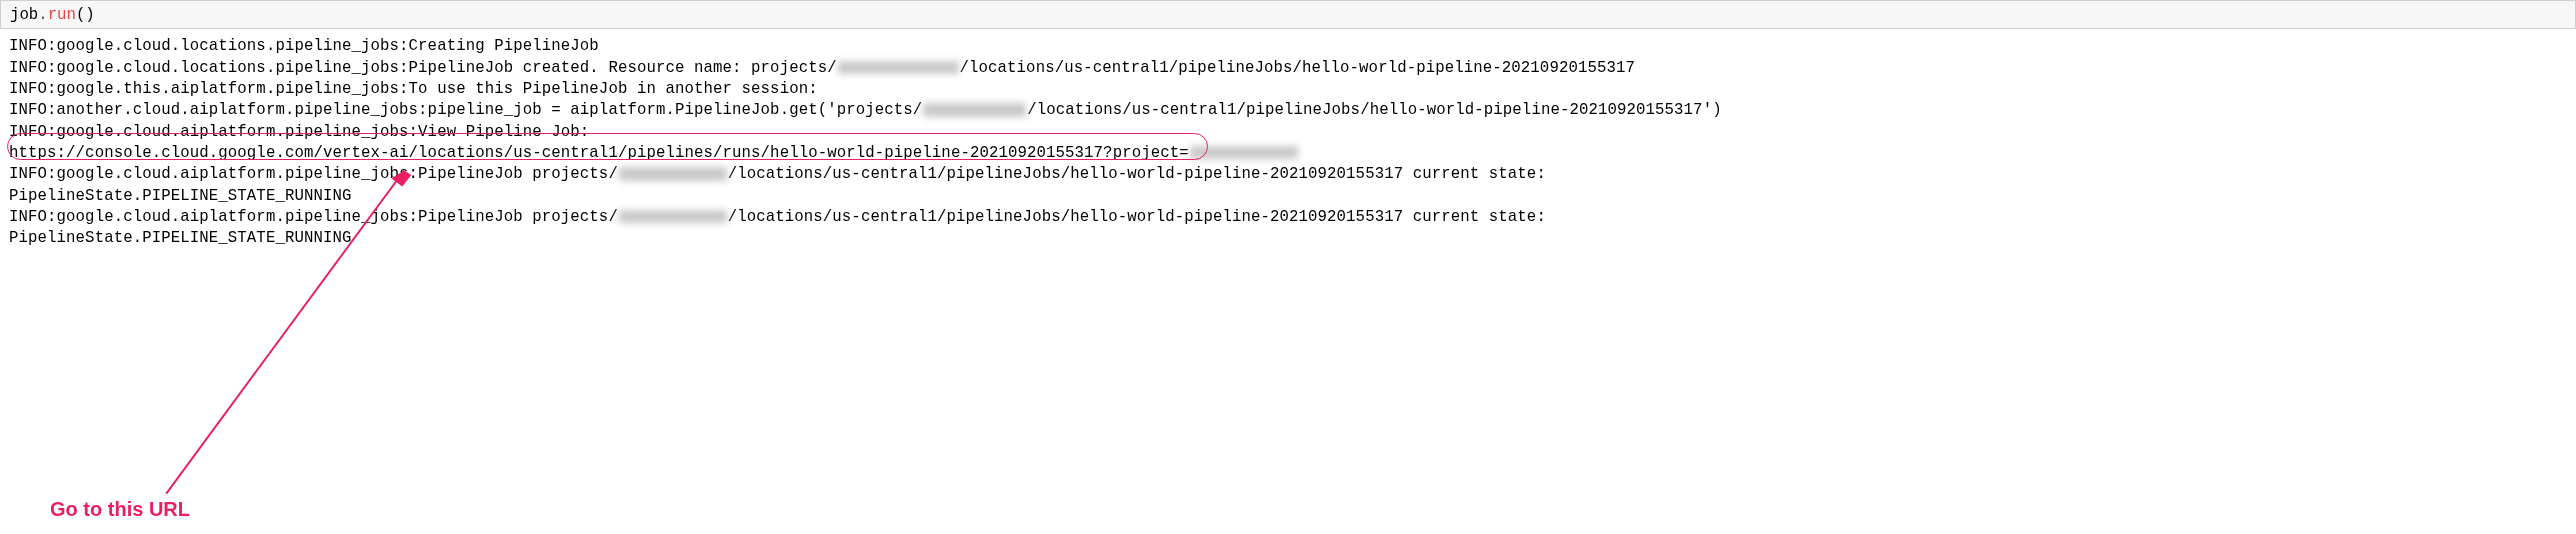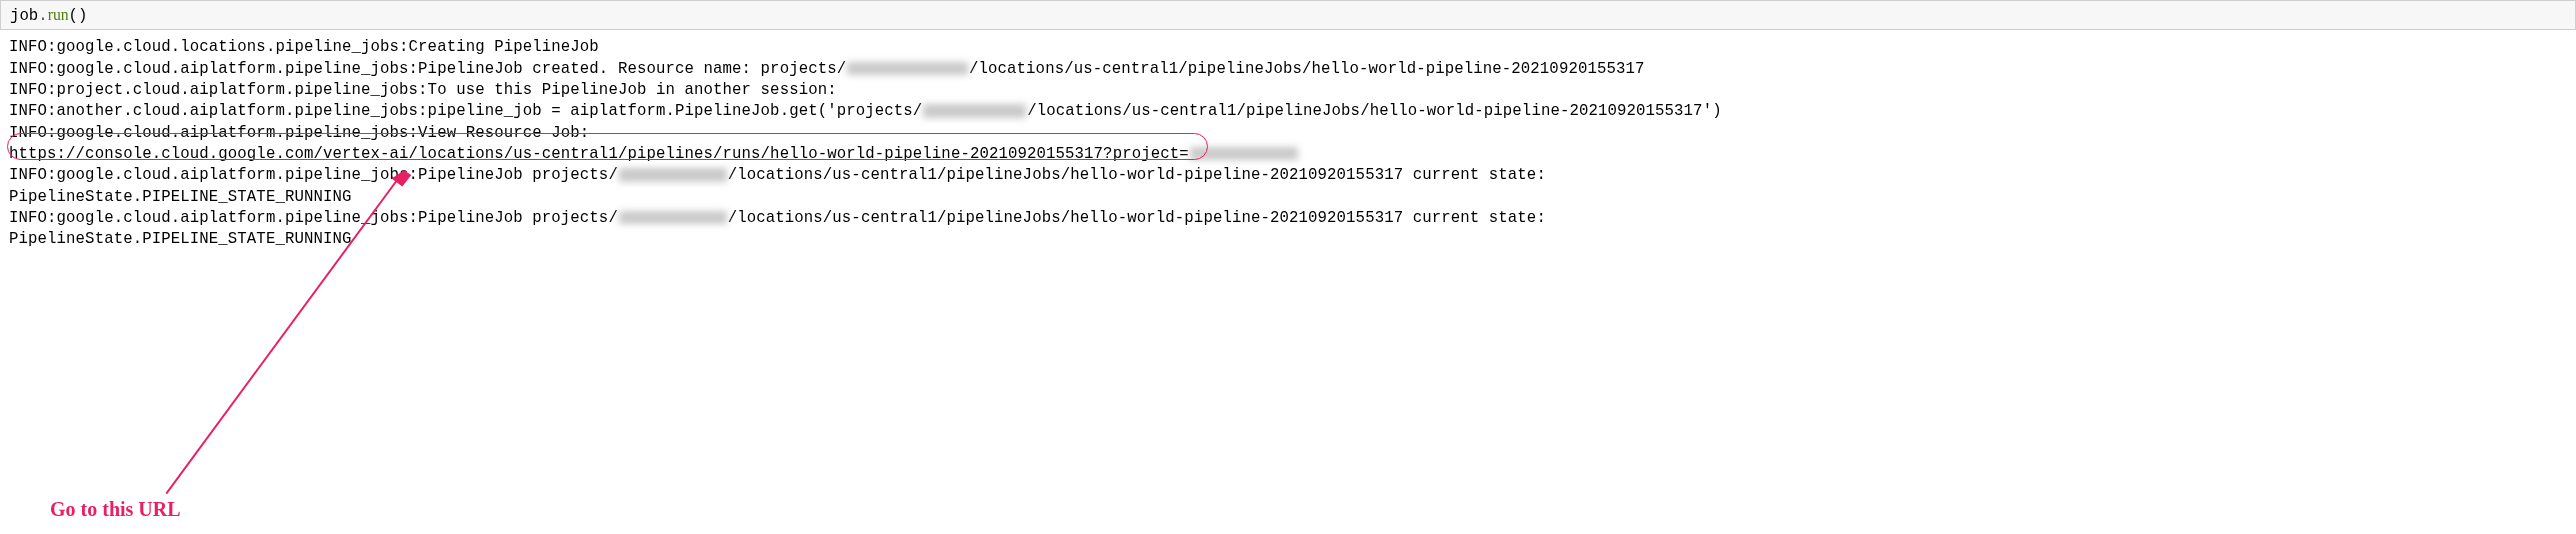--- a/index.html
+++ b/index.html
@@ -21,22 +21,21 @@
       padding: 4.5px 9px;
       margin-bottom: 3.6px;
     }
     .code-cell .obj {
       color: #000;
     }
     .code-cell .dot {
       color: #555;
     }
     .code-cell .method {
-      color: #4d7c0f;
-      font-family: Liberation Serif, serif;
+      color: #ef4444;
     }
     .code-cell .paren {
       color: #000;
     }
     .output-block {
       padding: 3.6px 9px;
       white-space: pre;
       line-height: 1.36;
       color: #000;
       letter-spacing: 0.1px;
@@ -69,37 +68,37 @@
     .annotation-arrow line {
       stroke: #e91e63;
       stroke-width: 2.2;
     }
     .annotation-arrow polygon {
       fill: #e91e63;
     }
     .annotation-text {
       position: absolute;
       color: #e91e63;
-      font-family: Liberation Serif, serif;
+      font-family: Liberation Sans, sans-serif;
       font-weight: 600;
       font-size: 20px;
     }
   </style>
 </head>
 <body>
 
 <div class="code-cell">
   <span class="obj">job</span><span class="dot">.</span><span class="method">run</span><span class="paren">()</span>
 </div>
 
 <div class="output-block"><span>INFO:google.cloud.locations.pipeline_jobs:Creating PipelineJob</span>
-<span>INFO:google.cloud.aiplatform.pipeline_jobs:PipelineJob created. Resource name: projects/</span><span class="blur"></span><span>/locations/us-central1/pipelineJobs/hello-world-pipeline-20210920155317</span>
-<span>INFO:project.cloud.aiplatform.pipeline_jobs:To use this PipelineJob in another session:</span>
+<span>INFO:google.cloud.locations.pipeline_jobs:PipelineJob created. Resource name: projects/</span><span class="blur"></span><span>/locations/us-central1/pipelineJobs/hello-world-pipeline-20210920155317</span>
+<span>INFO:google.this.aiplatform.pipeline_jobs:To use this PipelineJob in another session:</span>
 <span>INFO:another.cloud.aiplatform.pipeline_jobs:pipeline_job = aiplatform.PipelineJob.get('projects/</span><span class="blur blur-small"></span><span>/locations/us-central1/pipelineJobs/hello-world-pipeline-20210920155317')</span>
-<span>INFO:google.cloud.aiplatform.pipeline_jobs:View Resource Job:</span>
+<span>INFO:google.cloud.aiplatform.pipeline_jobs:View Pipeline Job:</span>
 <span>https://console.cloud.google.com/vertex-ai/locations/us-central1/pipelines/runs/hello-world-pipeline-20210920155317?project=</span><span class="blur blur-med"></span>
 <span>INFO:google.cloud.aiplatform.pipeline_jobs:PipelineJob projects/</span><span class="blur blur-med"></span><span>/locations/us-central1/pipelineJobs/hello-world-pipeline-20210920155317 current state:</span>
 <span>PipelineState.PIPELINE_STATE_RUNNING</span>
 <span>INFO:google.cloud.aiplatform.pipeline_jobs:PipelineJob projects/</span><span class="blur blur-med"></span><span>/locations/us-central1/pipelineJobs/hello-world-pipeline-20210920155317 current state:</span>
 <span>PipelineState.PIPELINE_STATE_RUNNING</span>
 </div>
 
 <div class="url-circle" style="left:7.2px; top:133px; width:1201px; height:27px;"></div>
 
 <svg class="annotation-arrow" style="left:90px; top:157px; width:359px; height:359px;" viewBox="0 0 400 400" width="359" height="359">

